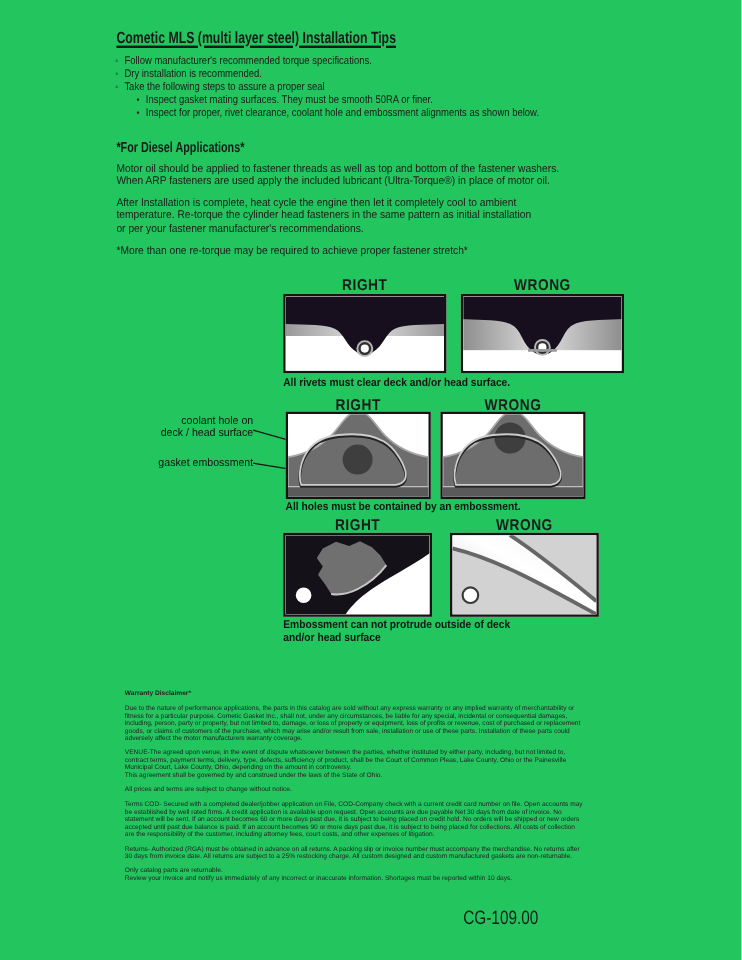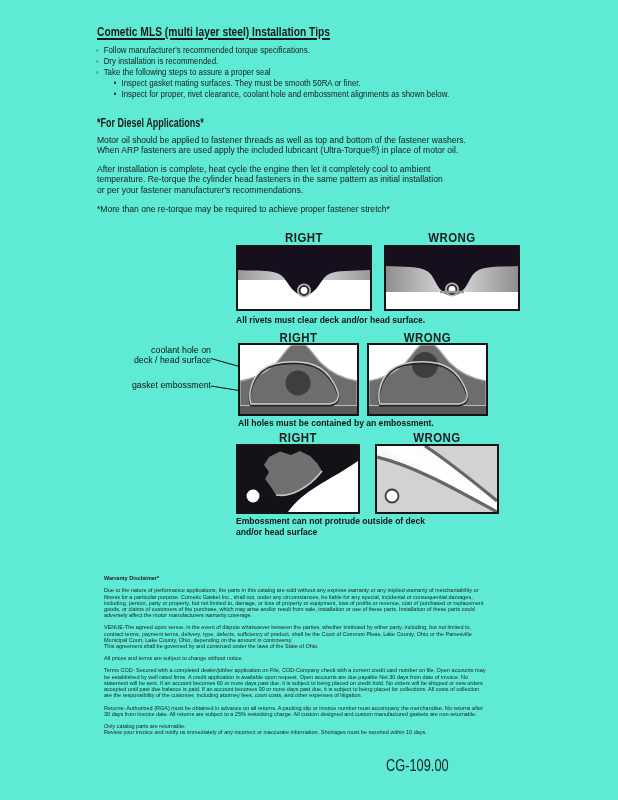--- a/index.html
+++ b/index.html
@@ -1,16 +1,16 @@
 <!DOCTYPE html>
 <html><head>
 <meta charset="utf-8">
 <style>
   html,body{margin:0;padding:0;background:#ffffff;}
-  .page{position:relative;width:618px;height:800px;background:#5eead4;overflow:hidden;
+  .page{position:relative;width:618px;height:800px;background:#22c55e;overflow:hidden;
         font-family:"Liberation Sans", sans-serif;color:#1a1a1a;}
   .abs{position:absolute;}
 
   #title{left:97px;top:24px;font-size:13.5px;font-weight:bold;white-space:nowrap;
          transform:scaleX(.76);transform-origin:0 0;
          text-decoration:underline;text-decoration-thickness:1.5px;text-underline-offset:2px;}
 
   #bullets{left:96px;top:45px;width:560px;font-size:9.3px;line-height:11.05px;
            transform:scaleX(.85);transform-origin:0 0;}
   .b{display:flex;}

